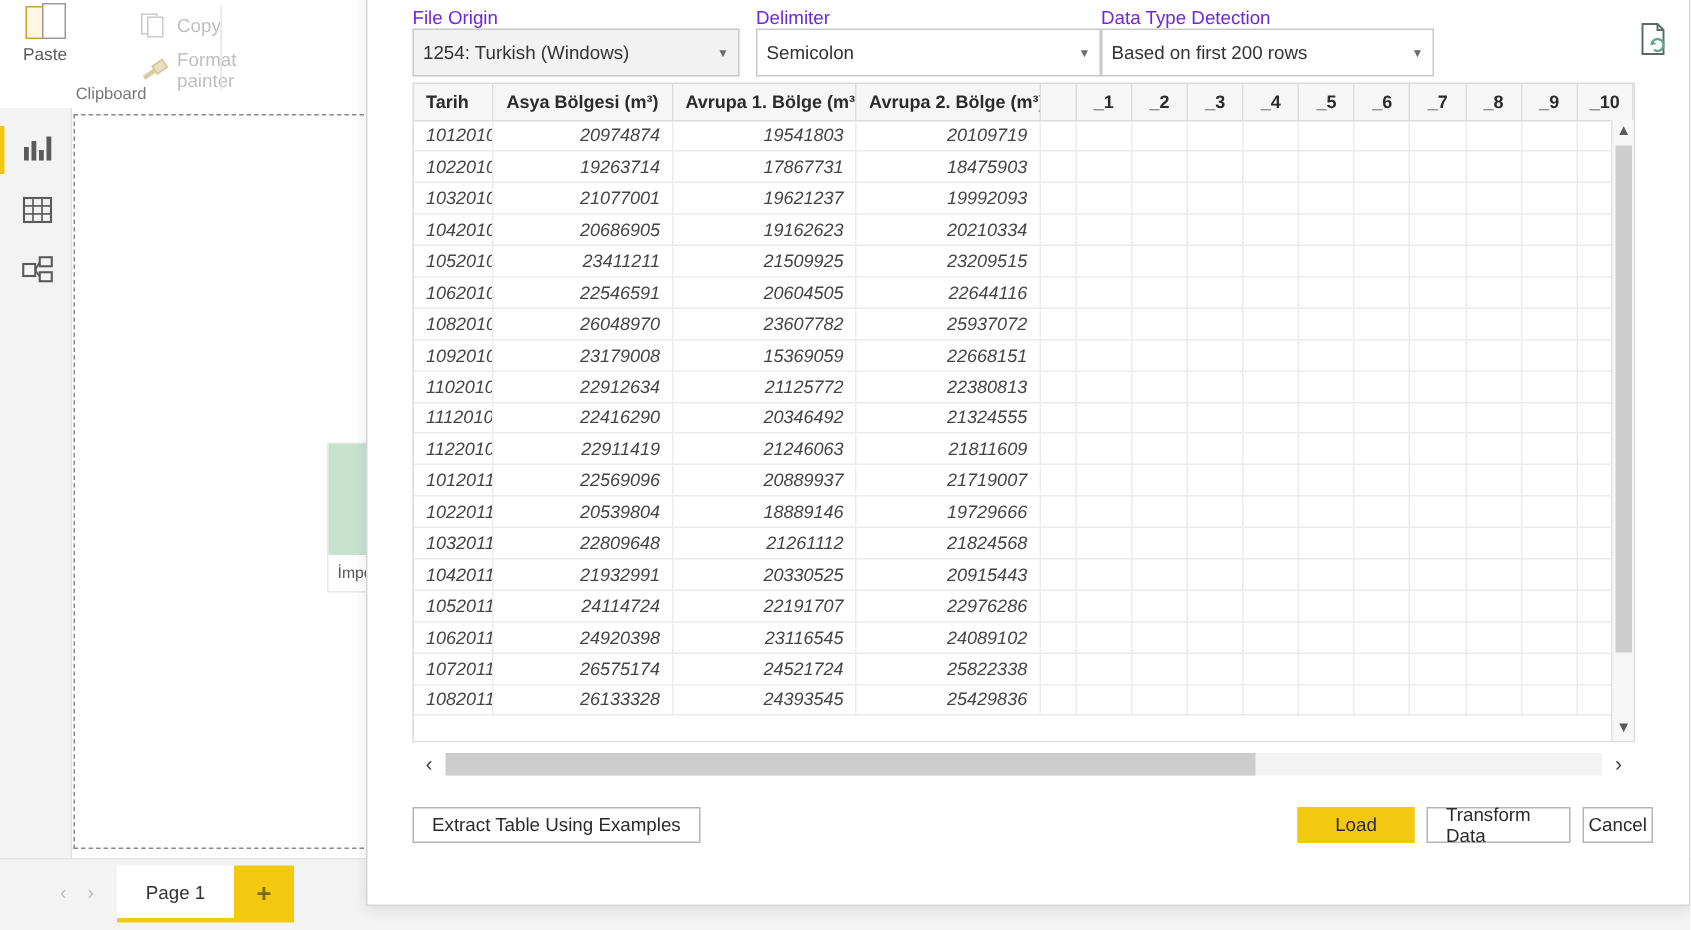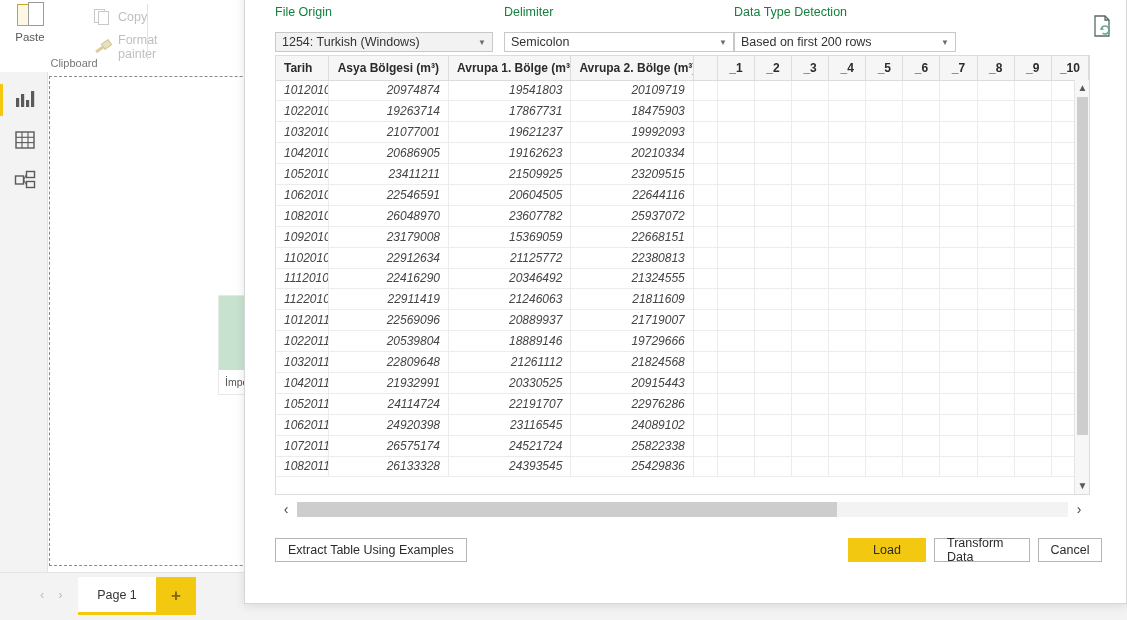--- a/index.html
+++ b/index.html
@@ -135,23 +135,23 @@
 
   
   .dialog {
     position: absolute; left: 244px; top: -12px; width: 883px; height: 616px;
     background: #ffffff; border: 1px solid #d6d6d6;
     box-shadow: 0 2px 10px rgba(0,0,0,0.10);
   }
   .dlg-top { position: absolute; left: 0; top: 0; right: 0; height: 62px; }
 
   .field { position: absolute; top: 16px; }
-  .field-label { font-size: 12.5px; color: #15803d; margin-bottom: 13px; }
+  .field-label { font-size: 12.5px; color: #6d28d9; margin-bottom: 0; }
   .combo {
-    height: 20px; border: 1px solid #c8c8c8; background: #f2f2f2;
+    height: 32px; border: 1px solid #c8c8c8; background: #f2f2f2;
     display: flex; align-items: center; padding: 0 6px;
     font-size: 12.5px; color: #333333;
   }
   .combo.white { background: #ffffff; }
   .combo .val { flex: 1 1 auto; white-space: nowrap; overflow: hidden; }
   .caret { color: #6b6b6b; font-size: 8px; margin-left: 6px; }
 
   .refresh-ico {
     position: absolute; right: 14px; top: 26px; width: 20px; height: 22px;
   }
@@ -212,21 +212,21 @@
     display: inline-flex; align-items: center; justify-content: center;
     padding: 0 12px;
   }
   .btn.primary { background: #f2c811; border-color: #f2c811; color: #2b2b2b; }
   .dlg-actions { position: absolute; left: 30px; top: 549px; }
   .dlg-actions-right {
     position: absolute; right: 24px; top: 549px; display: flex; gap: 8px;
   }
   .btn-load { width: 78px; text-align: right; }
   .btn-transform { width: 96px; }
-  .btn-cancel { width: 64px; }
+  .btn-cancel { width: 47px; }
 </style>
 </head>
 <body>
 
 <div id="root">
 
   <div class="app-bg">
 
     <div class="ribbon">
 

